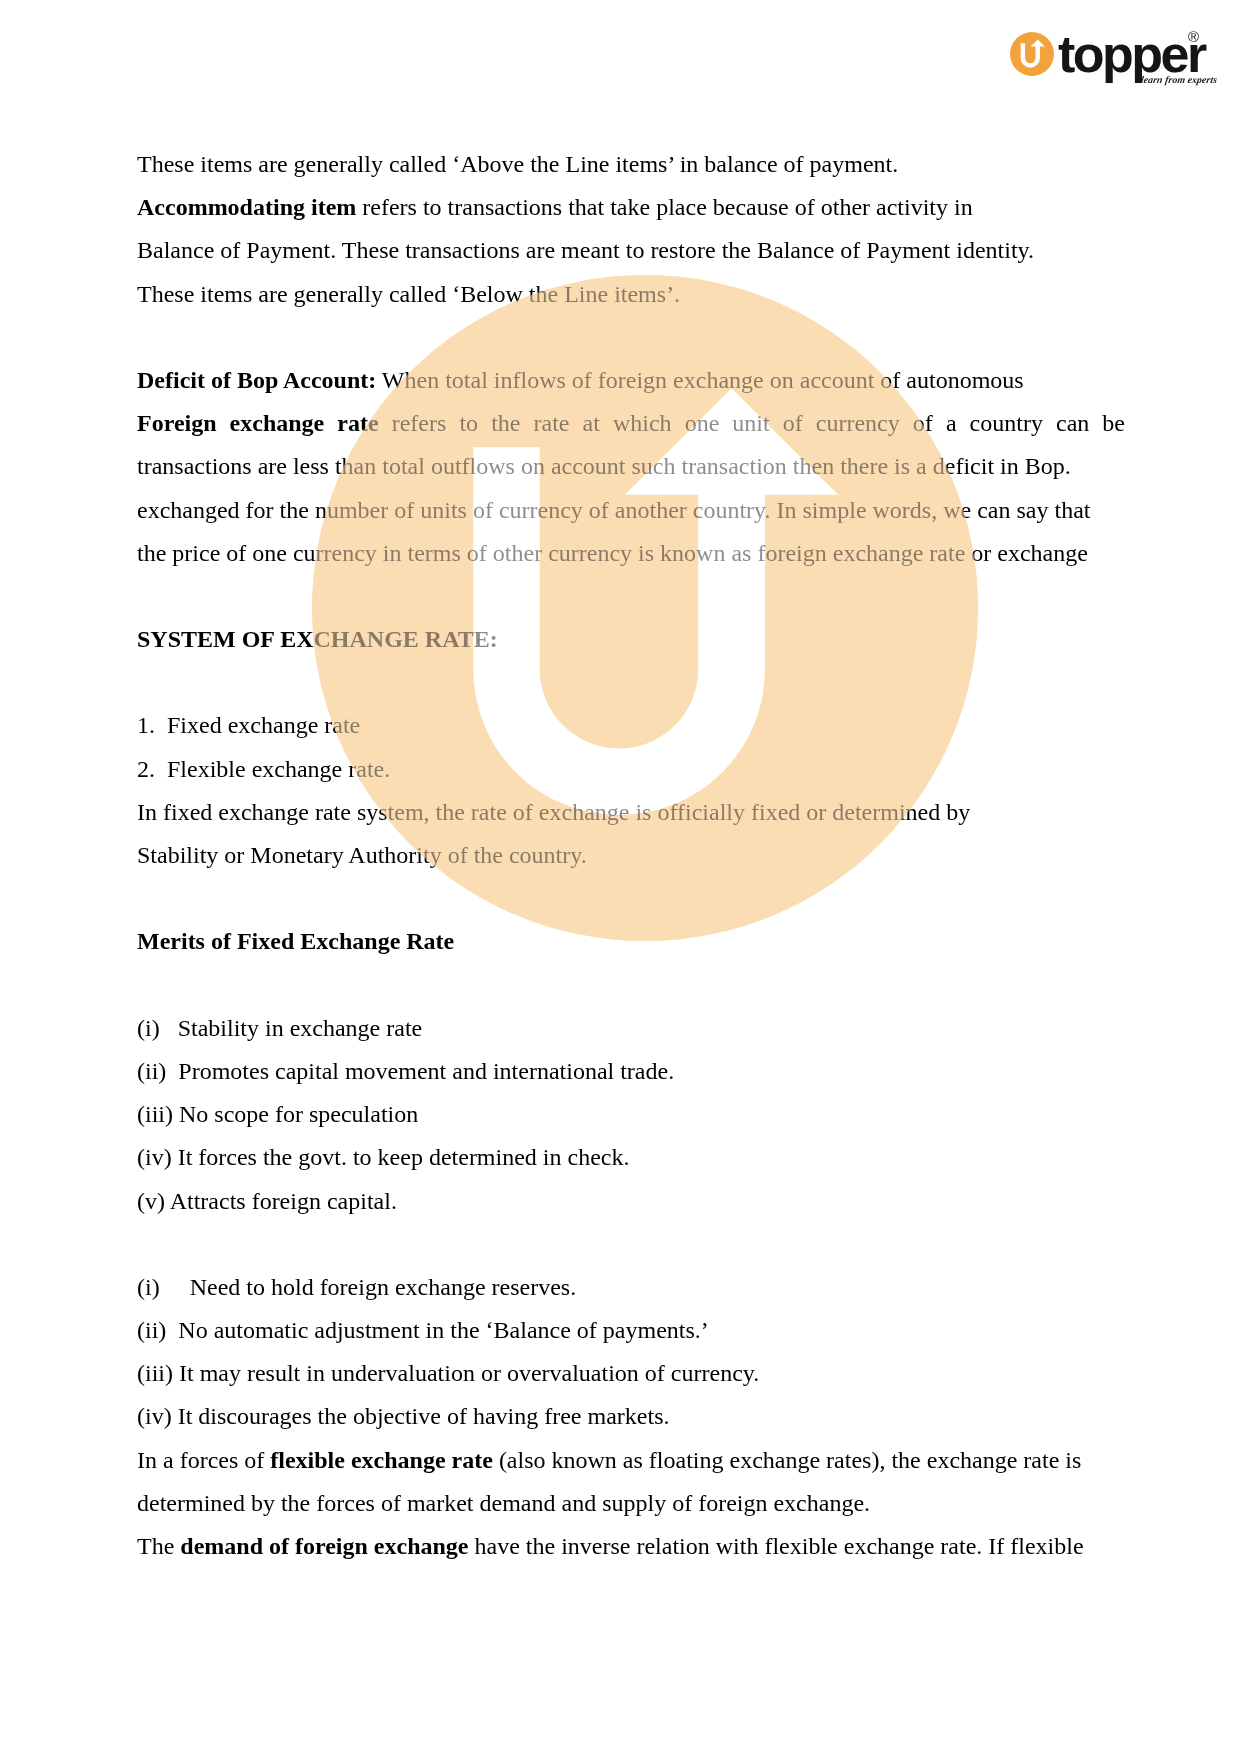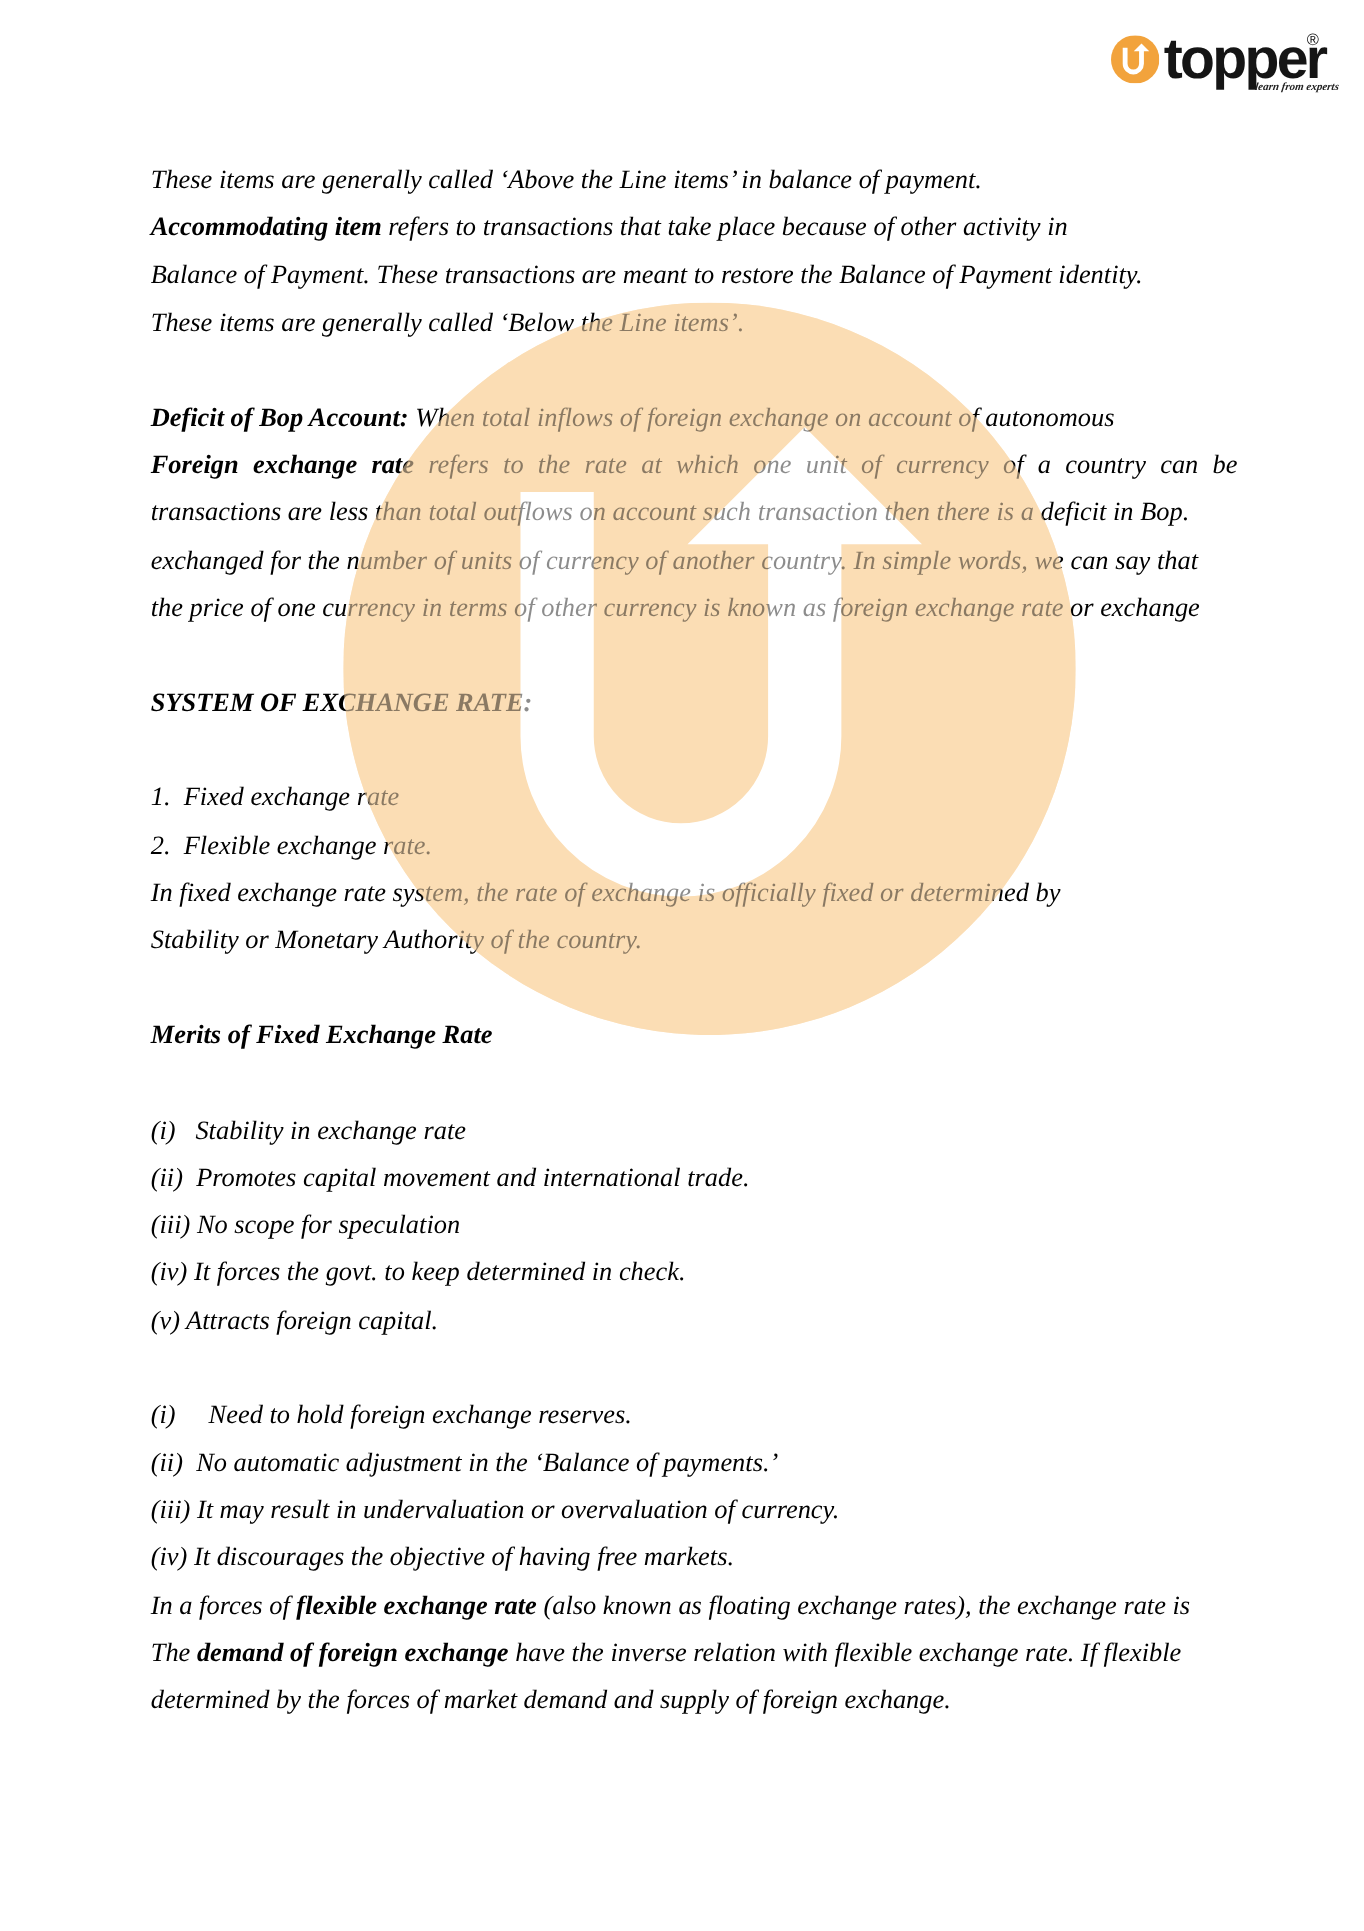--- a/index.html
+++ b/index.html
@@ -37,21 +37,20 @@
   
   #content{
     position:absolute;left:137px;top:143px;width:988px;z-index:2;
     font-size:24px;
   }
   .block{margin:0;}
   .block.gap{margin-top:43.2px;}
   .line{
     height:43.2px;line-height:43.2px;
     white-space:pre;
-    font-style:italic;
   }
   .line.justify{
     white-space:normal;
     text-align:justify;
     text-align-last:justify;
   }
   .b{font-weight:bold;}
 </style>
 </head>
 <body>
@@ -113,22 +112,22 @@
         <div class="line"><span>(iii) No scope for speculation</span></div>
         <div class="line"><span>(iv) It forces the govt. to keep determined in check.</span></div>
         <div class="line"><span>(v) Attracts foreign capital.</span></div>
       </div>
       <div class="block gap">
         <div class="line"><span>(i)&nbsp;&nbsp;&nbsp;&nbsp;&nbsp;Need to hold foreign exchange reserves.</span></div>
         <div class="line"><span>(ii)&nbsp;&nbsp;No automatic adjustment in the ‘Balance of payments.’</span></div>
         <div class="line"><span>(iii) It may result in undervaluation or overvaluation of currency.</span></div>
         <div class="line"><span>(iv) It discourages the objective of having free markets.</span></div>
         <div class="line"><span>In a forces of </span><span class="b">flexible exchange rate</span><span> (also known as floating exchange rates), the exchange rate is</span></div>
+        <div class="line"><span>determined by the forces of market demand and supply of foreign exchange.</span></div>
         <div class="line"><span>The </span><span class="b">demand of foreign exchange</span><span> have the inverse relation with flexible exchange rate. If flexible</span></div>
-        <div class="line"><span>determined by the forces of market demand and supply of foreign exchange.</span></div>
       </div>
     </div>
 
   <svg class="wm" id="wm-over" viewBox="0 0 200 200" style="color:#FBDDB4">
     <use href="#ulogo"></use>
   </svg>
 
 </div>
 
 </body></html>

